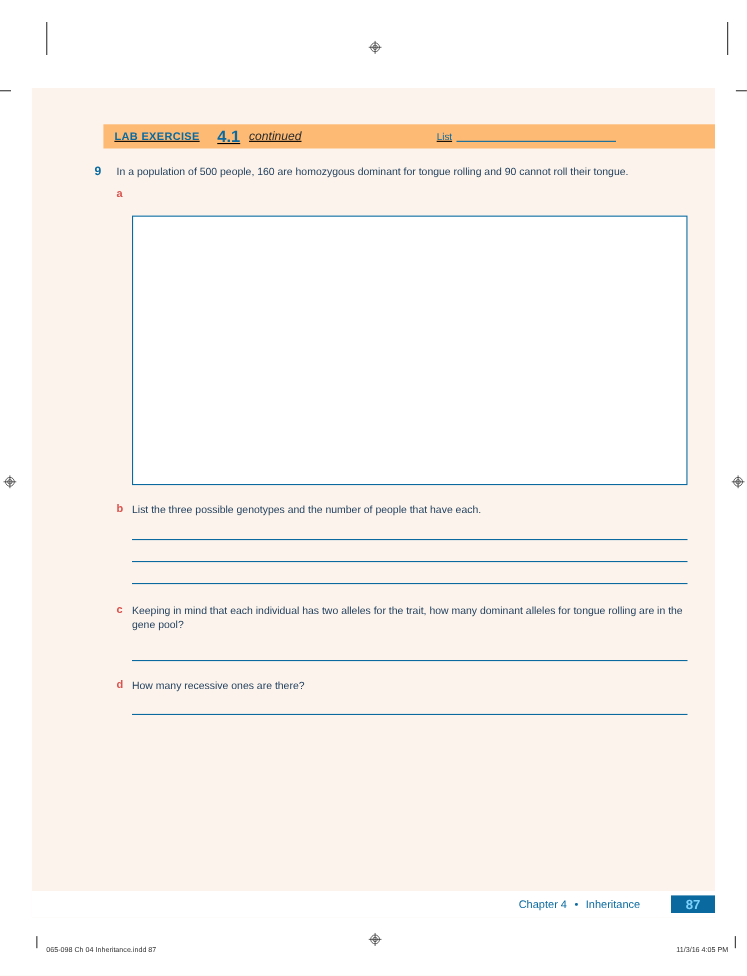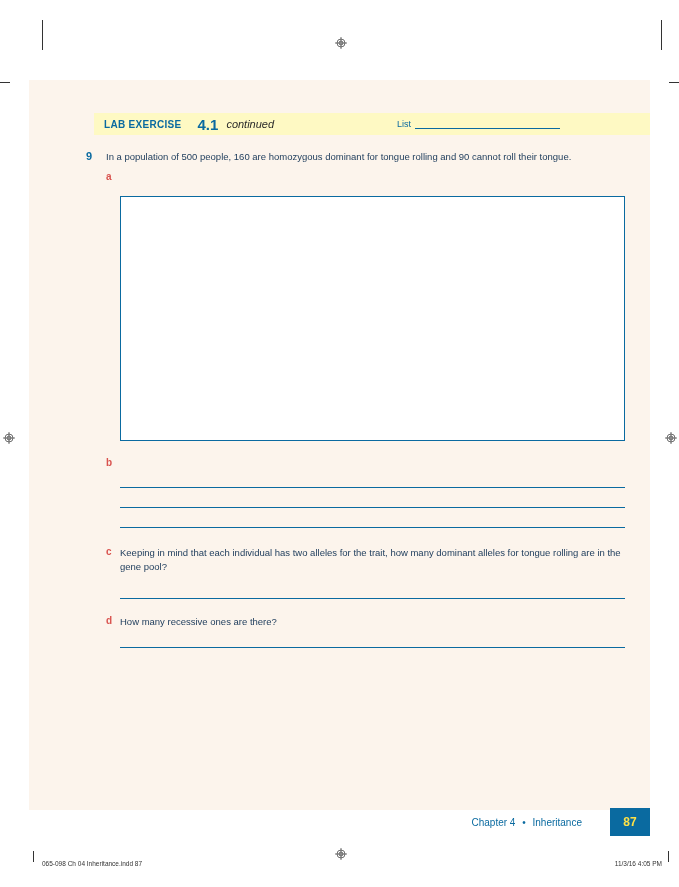--- a/index.html
+++ b/index.html
@@ -45,25 +45,26 @@
       top: 80px;
       bottom: 53px;
       background: #fcf4ec;
     }
     .header-band {
       position: absolute;
       left: 65px;
       right: 0;
       top: 33px;
       height: 22px;
-      background: #fef9c3;
+      background: #fdba74;
       display: flex;
       align-items: center;
       padding-left: 10px;
       padding-right: 90px;
+      text-decoration: underline;
     }
     .lab-exercise-label {
       color: #0a6aa0;
       font-weight: bold;
       font-size: 10px;
       letter-spacing: 0.3px;
     }
     .lab-number {
       color: #0a6aa0;
       font-weight: bold;
@@ -158,25 +159,25 @@
       align-items: center;
     }
     .chapter-text {
       color: #0a6aa0;
       font-size: 10px;
       margin-right: 28px;
     }
     .chapter-text .dot { margin: 0 4px; }
     .page-num-tab {
       background: #0a6aa0;
-      color: #fde047;
+      color: #7dd3fc;
       font-size: 12px;
       font-weight: bold;
       width: 40px;
-      height: 28px;
+      height: 16px;
       display: flex;
       align-items: center;
       justify-content: center;
     }
     .indd-footer {
       position: absolute;
       bottom: 20px;
       left: 42px;
       right: 17px;
       display: flex;
@@ -259,20 +260,21 @@
     </div>
 
     <div class="subq">
       <div class="sub-letter">a</div>
     </div>
 
     <div class="calc-box"></div>
 
     <div class="subq">
       <div class="sub-letter">b</div>
+      <div class="sub-text">List the three possible genotypes and the number of people that have each.</div>
     </div>
     <div class="answer-line"></div>
     <div class="answer-line"></div>
     <div class="answer-line"></div>
 
     <div class="subq" style="margin-top:18px;">
       <div class="sub-letter">c</div>
       <div class="sub-text">Keeping in mind that each individual has two alleles for the trait, how many dominant alleles for tongue rolling are in the gene pool?</div>
     </div>
     <div class="answer-line" style="margin-top:10px;"></div>

